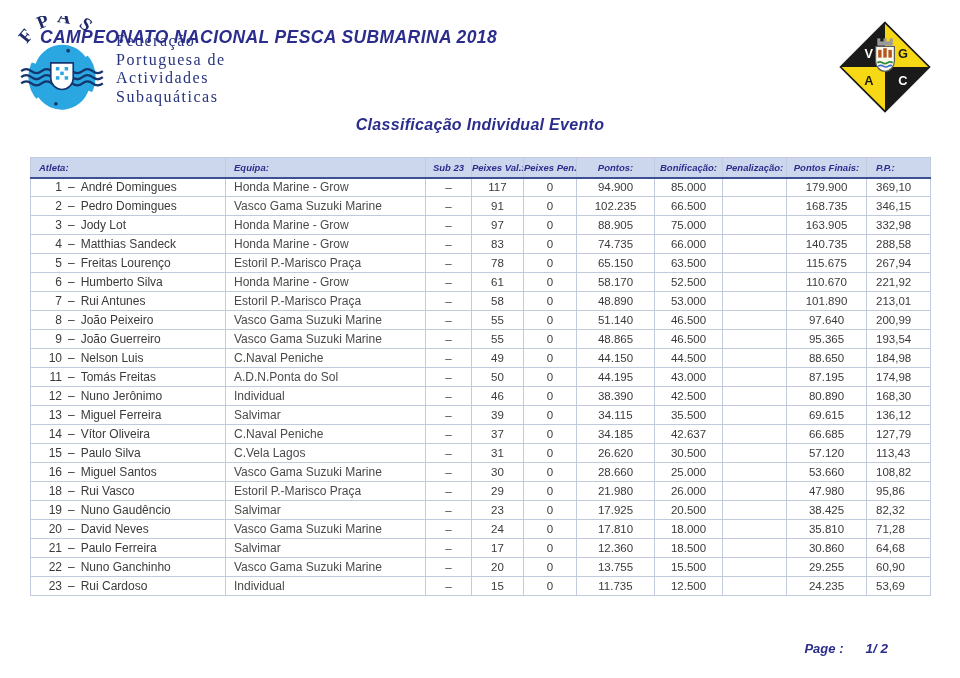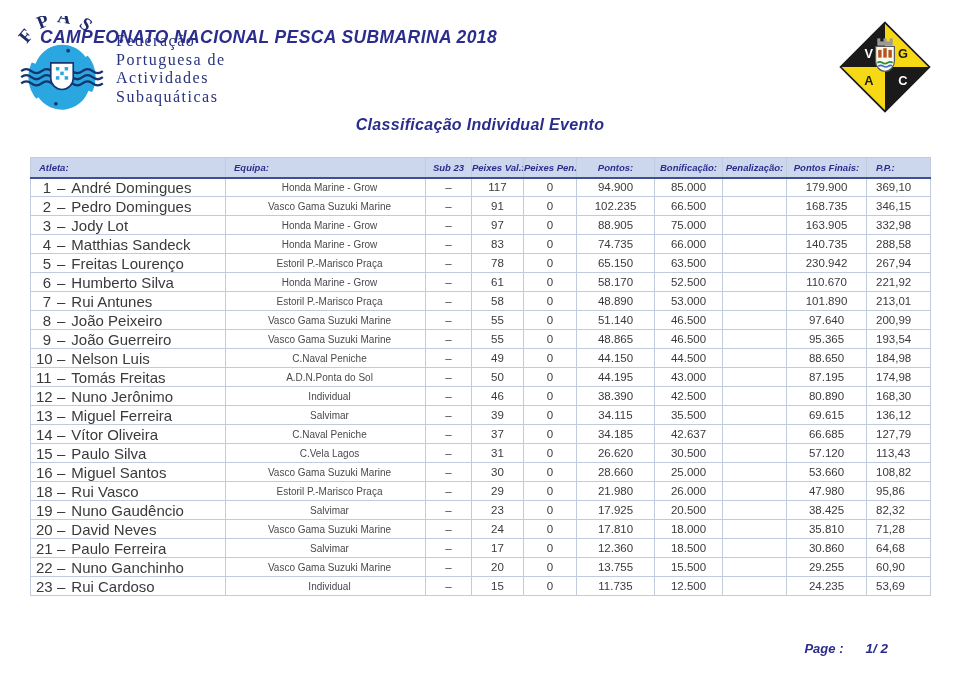--- a/index.html
+++ b/index.html
@@ -26,23 +26,23 @@
             font-size:16px;font-weight:bold;font-style:italic;color:var(--navy);letter-spacing:.3px;}
 
   
   table.results{position:absolute;left:30px;top:157px;width:900px;border-collapse:collapse;table-layout:fixed;}
   .results th,.results td{border:1px solid var(--grid);overflow:hidden;white-space:nowrap;}
   .results th{background:var(--table-header-bg);color:var(--navy);font-size:9.5px;font-weight:bold;font-style:italic;
               height:20px;text-align:center;border-bottom:2px solid #3d4f95;margin-left:14px;}
   .results td{height:19px;text-align:center;color:var(--text);font-size:11.5px;background:#fff;}
   th.col-atleta,td.col-atleta{text-align:left;}
   th.col-atleta{padding-left:8px;}
-  td.col-atleta{padding-left:5px;font-size:15px;}
+  td.col-atleta{padding-left:16px;font-size:12px;}
   th.col-equipa,td.col-equipa{text-align:left;padding-left:8px;}
-  td.col-equipa{font-size:10px;color:#4a4a4a;text-align:center;}
+  td.col-equipa{font-size:12px;color:#4a4a4a;}
   th.col-pp,td.col-pp{text-align:left;padding-left:9px;}
   .col-atleta{width:195px;}
   .col-equipa{width:200px;}
   .col-sub23{width:46px;}
   .col-peixes_val{width:52px;}
   .col-peixes_pen{width:53px;}
   .col-pontos{width:78px;}
   .col-bonificacao{width:68px;}
   .col-penalizacao{width:64px;}
   .col-pontos_finais{width:80px;}
@@ -192,21 +192,21 @@
         </tr>
         <tr>
           <td class="col-atleta"><span class="rank">5</span><span class="sep">–</span><span>Freitas Lourenço</span></td>
           <td class="col-equipa">Estoril P.-Marisco Praça</td>
           <td class="col-sub23">–</td>
           <td class="col-peixes_val">78</td>
           <td class="col-peixes_pen">0</td>
           <td class="col-pontos">65.150</td>
           <td class="col-bonificacao">63.500</td>
           <td class="col-penalizacao"></td>
-          <td class="col-pontos_finais">230.942</td>
+          <td class="col-pontos_finais">115.675</td>
           <td class="col-pp">267,94</td>
         </tr>
         <tr>
           <td class="col-atleta"><span class="rank">6</span><span class="sep">–</span><span>Humberto Silva</span></td>
           <td class="col-equipa">Honda Marine - Grow</td>
           <td class="col-sub23">–</td>
           <td class="col-peixes_val">61</td>
           <td class="col-peixes_pen">0</td>
           <td class="col-pontos">58.170</td>
           <td class="col-bonificacao">52.500</td>

